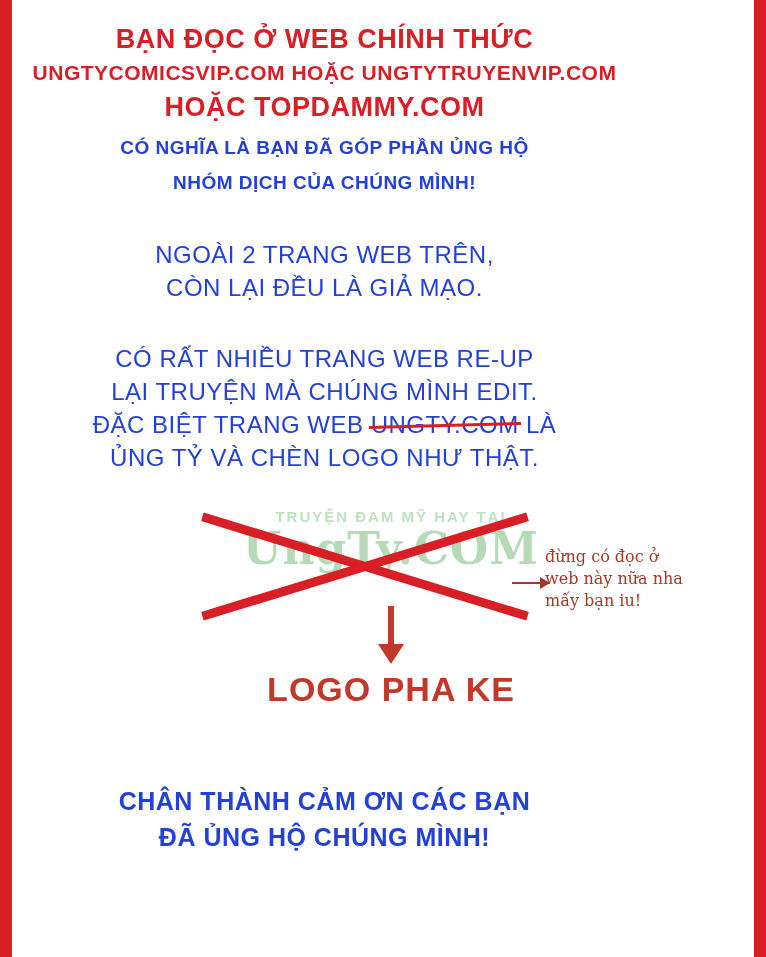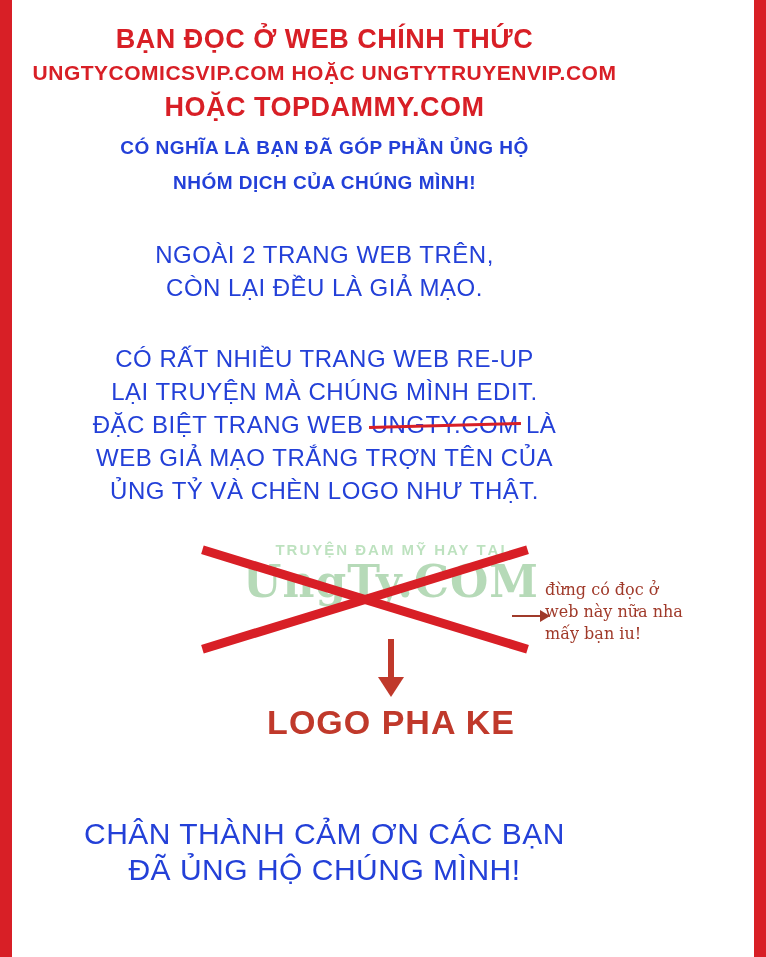--- a/index.html
+++ b/index.html
@@ -204,22 +204,22 @@
     width: 742px;
     text-align: center;
     color: #c0392b;
     font-size: 34px;
     font-weight: bold;
     letter-spacing: 1px;
   }
 
   .thanks {
     color: #2340d8;
-    font-weight: normal;
-    font-size: 30px;
+    font-weight: bold;
+    font-size: 25px;
     line-height: 36px;
     margin-top: 70px;
   }
 </style>
 </head>
 <body>
 
 <div class="page">
 
   <div class="side-bar left"></div>
@@ -242,21 +242,20 @@
       <div>NGOÀI 2 TRANG WEB TRÊN,</div>
       <div>CÒN LẠI ĐỀU LÀ GIẢ MẠO.</div>
     </div>
 
     <div class="block para p2">
       <div>CÓ RẤT NHIỀU TRANG WEB RE-UP</div>
       <div>LẠI TRUYỆN MÀ CHÚNG MÌNH EDIT.</div>
       <div>
         <span>ĐẶC BIỆT TRANG WEB </span><span class="strike-wrap"><span>UNGTY.COM</span><span class="strike-line"></span></span><span> LÀ</span>
       </div>
-      <div>WEB GIẢ MẠO TRẮNG TRỢN TÊN CỦA</div>
       <div>ỦNG TỶ VÀ CHÈN LOGO NHƯ THẬT.</div>
     </div>
 
     <div class="logo-area">
 
       <div class="fake-logo">
         <div class="small-top">TRUYỆN ĐAM MỸ HAY TẠI</div>
         <div class="big">UngTy.COM</div>
       </div>
 

